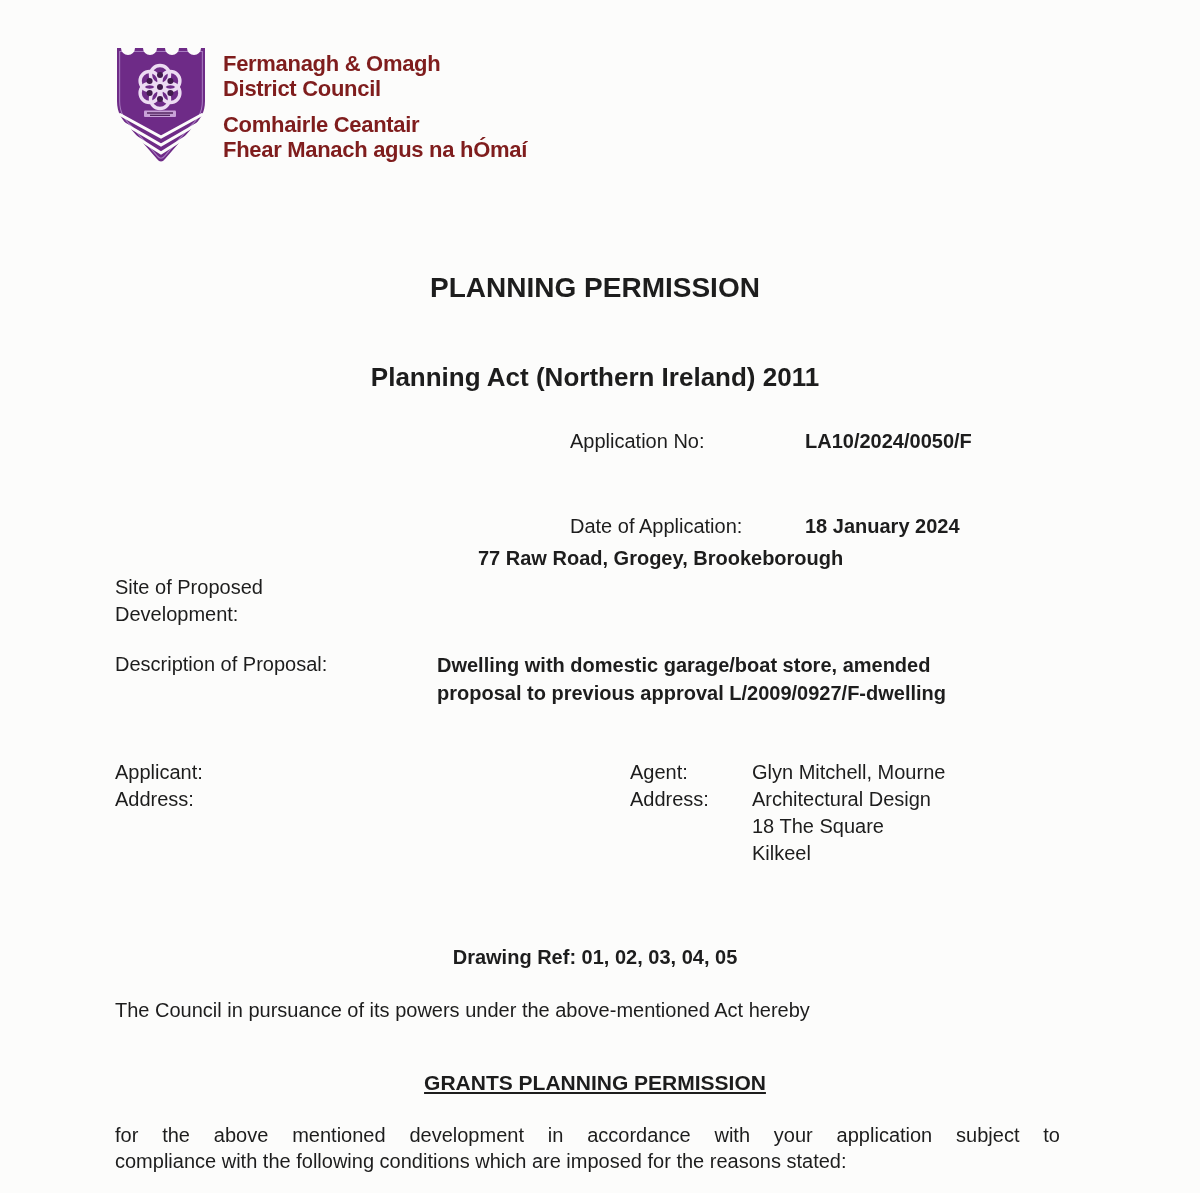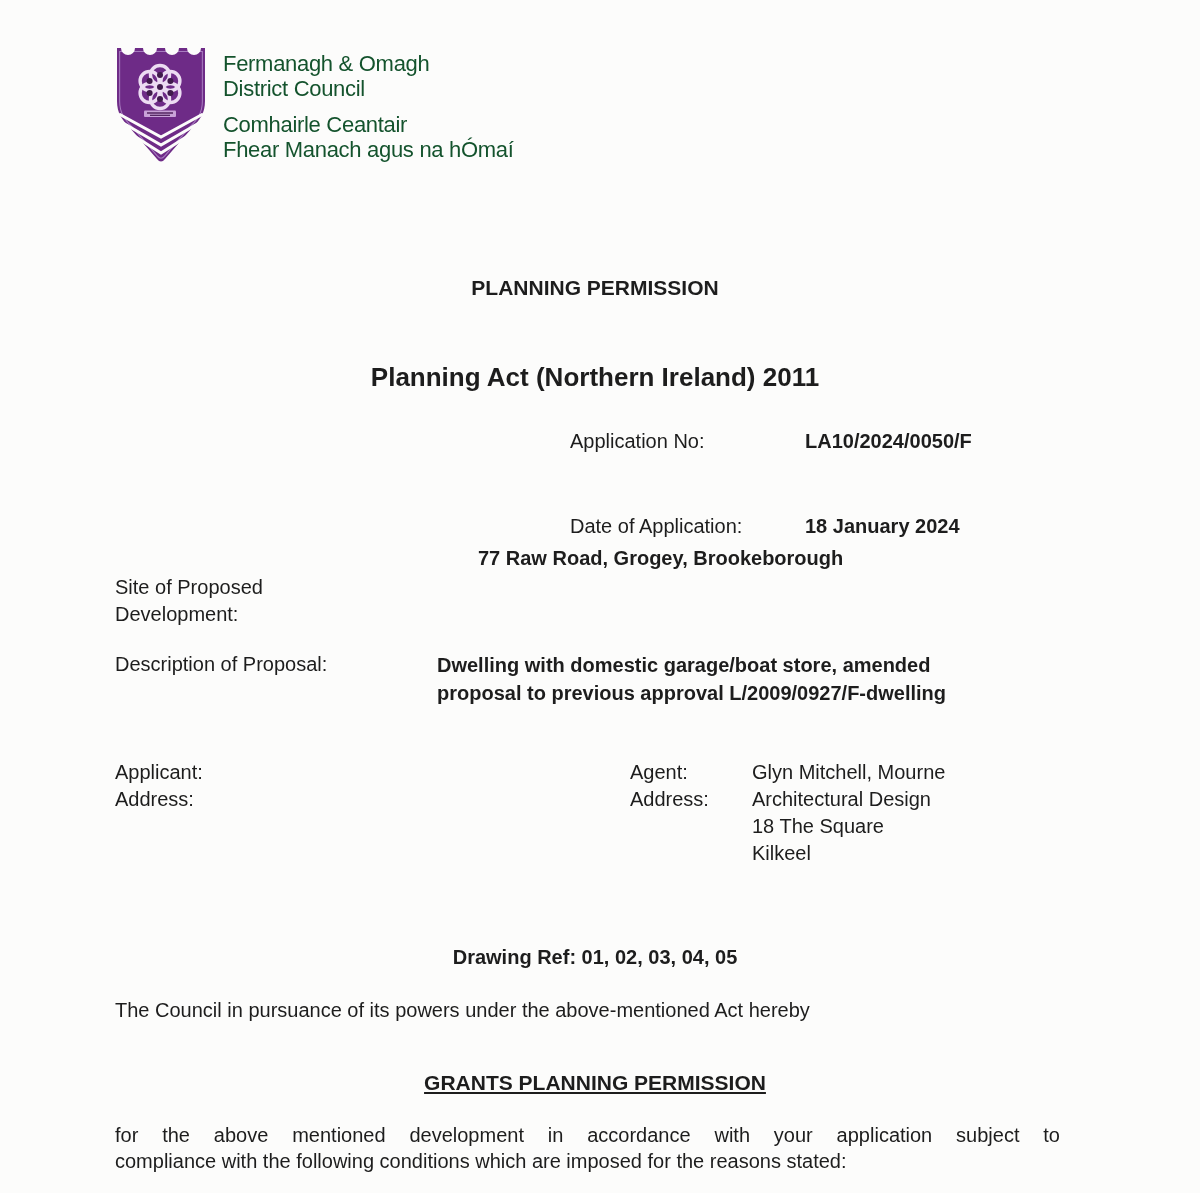--- a/index.html
+++ b/index.html
@@ -18,30 +18,31 @@
   .b { font-weight: bold; }
   .abs { position: absolute; }
   .c { position: absolute; left: 115px; width: 960px; text-align: center; }
 
   
   .logo { position: absolute; left: 115px; top: 47px; display: flex; }
   .crest { width: 92px; height: 121px; display: block; }
   .logo-text {
     margin-left: 16px;
     margin-top: 4px;
-    color: #14532d;
+    color: #7f1d1d;
     font-size: 22px;
     line-height: 25px;
     letter-spacing: -0.3px;
     white-space: nowrap;
+    font-weight: bold;
   }
   .lt-ga { margin-top: 11px; }
 
   
-  .pos-title    { top: 274px; font-size: 21px; }
+  .pos-title    { top: 274px; font-size: 28px; }
   .pos-subtitle { top: 364px; font-size: 26px; }
 
   
   .pos-appno-l { left: 570px; top: 428px; }
   .pos-appno-v { left: 805px; top: 428px; }
   .pos-date-l  { left: 570px; top: 513px; }
   .pos-date-v  { left: 805px; top: 513px; }
 
   
   .pos-site-l { left: 115px; top: 574px; width: 215px; }

